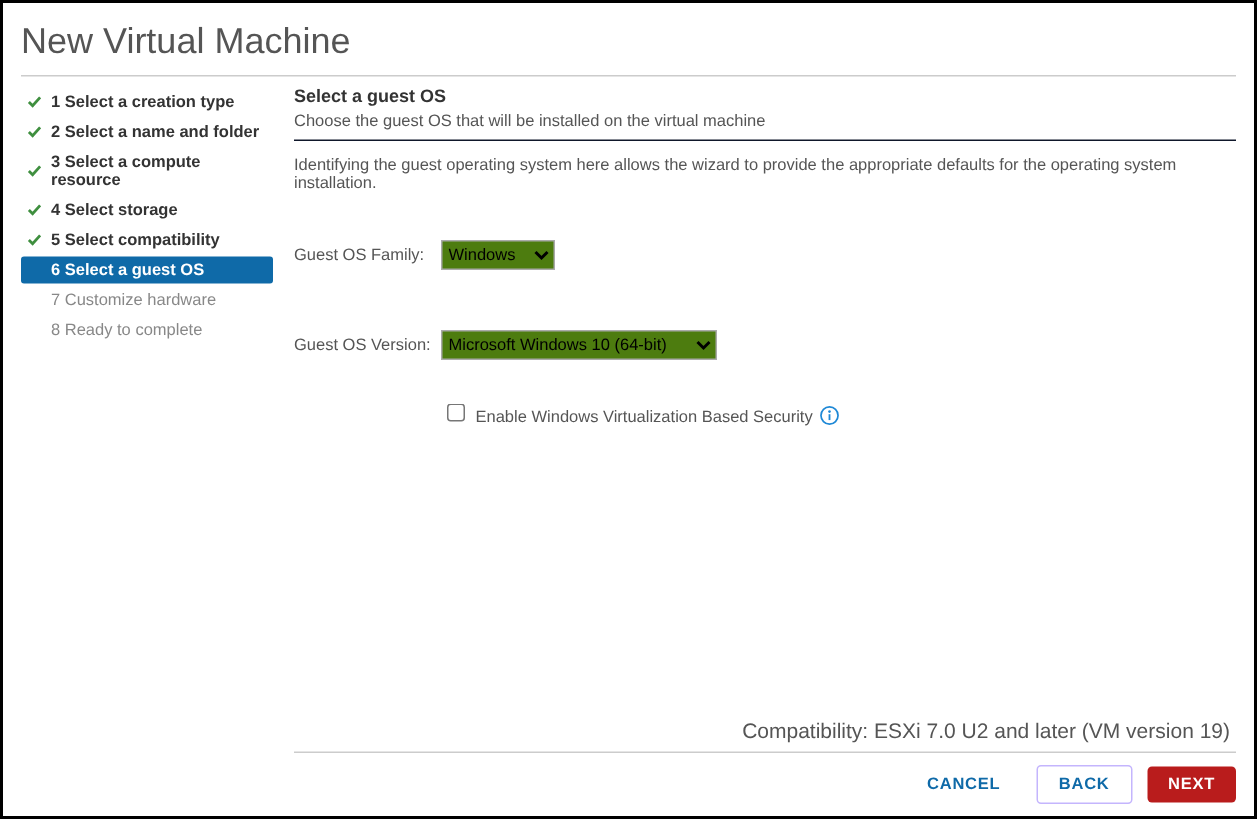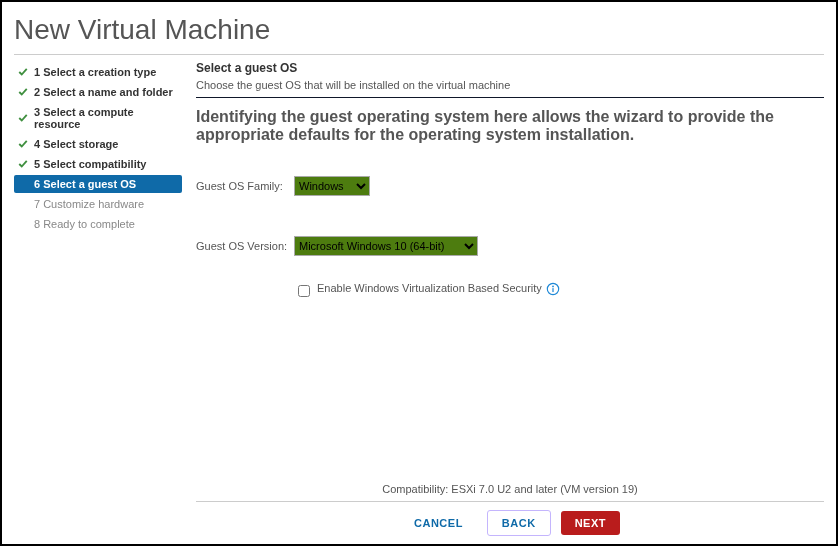--- a/index.html
+++ b/index.html
@@ -13,21 +13,21 @@
   }
   .outer {
     width: 838px;
     height: 546px;
     border: 2px solid #000;
     padding: 8px 12px;
     display: flex;
     flex-direction: column;
   }
   .title {
-    font-size: 28px;
+    font-size: 24px;
     font-weight: 400;
     color: #555;
     padding: 4px 0 8px 0;
     border-bottom: 1px solid #ccc;
   }
   .body {
     flex: 1;
     display: flex;
     overflow: hidden;
     margin-top: 6px;
@@ -77,24 +77,23 @@
     color: #333;
     margin-bottom: 4px;
   }
   .section-sub {
     font-size: 11px;
     color: #555;
     padding-bottom: 6px;
     border-bottom: 1px solid #0f172a;
   }
   .desc {
-    font-size: 16px;
+    font-size: 11px;
     color: #555;
     margin: 10px 0 12px 0;
-    font-weight: bold;
   }
   .form-row {
     display: flex;
     align-items: center;
     gap: 6px;
     margin: 20px 0;
     font-size: 11px;
   }
   .form-row label {
     width: 92px;
@@ -103,45 +102,45 @@
   select {
     font-size: 11px;
     border: 1px solid #aaa;
     background: #4d7c0f;
     height: 20px;
   }
   select.small { width: 76px; }
   select.large { width: 184px; }
   .chk-row {
     display: flex;
-    align-items: flex-start;
+    align-items: flex-end;
     gap: 4px;
     margin-left: 98px;
     margin-top: 6px;
     font-size: 11px;
     color: #555;
   }
   .chk-row input[type=checkbox] { width: 12px; height: 12px; }
   .info-ic {
     width: 14px;
     height: 14px;
     color: #1e88d6;
   }
   .spacer { flex: 1; }
   .compat {
-    text-align: center;
-    font-size: 11px;
+    text-align: right;
+    font-size: 14px;
     color: #555;
     padding: 6px 4px;
   }
   .footer {
     border-top: 1px solid #ccc;
     padding-top: 8px;
     display: flex;
-    justify-content: center;
+    justify-content: flex-end;
     gap: 10px;
     align-items: center;
   }
   .btn {
     font-size: 11px;
     font-weight: 700;
     letter-spacing: 0.5px;
     padding: 6px 14px;
     border-radius: 3px;
     cursor: pointer;

